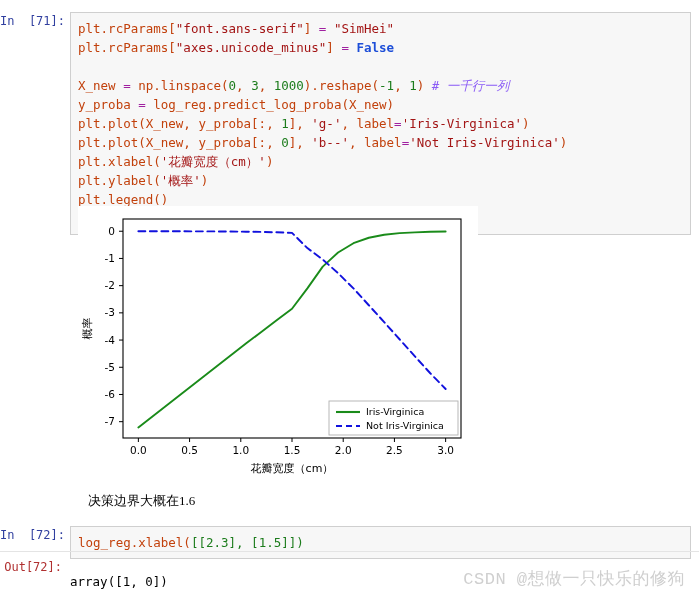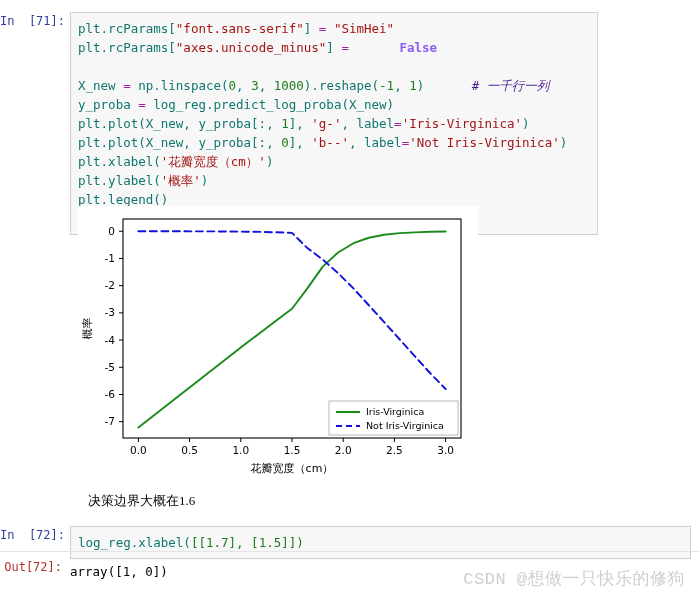--- a/index.html
+++ b/index.html
@@ -47,23 +47,23 @@
     line-height: 19px;
     white-space: pre;
     color: #000000;
   }
   .code-line { white-space: pre; min-height: 19px; }
 
   
   .s-str  { color: #a31515; }
   .s-num  { color: #1c7c1c; }         
   .s-op   { color: #a020a0; }         
-  .s-kw   { color: #8b5cf6; font-weight: bold; margin-left: 43px; }  
-  .s-com  { color: #4c1d95; font-style: italic; margin-left: 40px; } 
-  .s-plain{ color: #0f766e; }
+  .s-kw   { color: #1d4ed8; font-weight: bold; }  
+  .s-com  { color: #8b5cf6; font-style: italic; } 
+  .s-plain{ color: #c2410c; }
 
   
   .output-figure {
     position: absolute;
     left: 78px;
     top: 206px;
     width: 400px;
     height: 270px;
   }
 
@@ -76,21 +76,21 @@
     white-space: pre;
   }
 
   
   .out-text {
     font-family: "DejaVu Sans Mono", monospace;
     font-size: 12.5px;
     line-height: 19px;
     color: #000000;
     white-space: pre;
-    padding-top: 4px;
+    padding-top: 14px;
   }
 
   
   .watermark {
     position: absolute;
     right: 14px;
     bottom: 8px;
     font-family: Liberation Mono, monospace;
     font-size: 17px;
     color: #cfcfcf;
@@ -105,21 +105,21 @@
     width: 699px;
     height: 1px;
     background: #e4e4e4;
   }
 
   svg text { font-family: "DejaVu Sans", sans-serif; }
 </style>
 </head>
 <body>
 
-<div class="nb-cell" id="cell-71" style="left:0px; top:12px; width:598px;">
+<div class="nb-cell" id="cell-71" style="left:0px; top:12px; width:699px;">
   <div class="prompt in">In  [71]:</div>
   <div class="code-area" id="code-71" style="width:621px; min-height:184px;"><div class="code-line"><span class="s-plain">plt.rcParams[</span><span class="s-str">"font.sans-serif"</span><span class="s-plain">] </span><span class="s-op">=</span><span class="s-plain"> </span><span class="s-str">"SimHei"</span></div><div class="code-line"><span class="s-plain">plt.rcParams[</span><span class="s-str">"axes.unicode_minus"</span><span class="s-plain">] </span><span class="s-op">=</span><span class="s-plain"> </span><span class="s-kw">False</span></div><div class="code-line">&nbsp;</div><div class="code-line"><span class="s-plain">X_new </span><span class="s-op">=</span><span class="s-plain"> np.linspace(</span><span class="s-num">0</span><span class="s-plain">, </span><span class="s-num">3</span><span class="s-plain">, </span><span class="s-num">1000</span><span class="s-plain">).reshape(</span><span class="s-num">-1</span><span class="s-plain">, </span><span class="s-num">1</span><span class="s-plain">) </span><span class="s-com"># 一千行一列</span></div><div class="code-line"><span class="s-plain">y_proba </span><span class="s-op">=</span><span class="s-plain"> log_reg.predict_log_proba(X_new)</span></div><div class="code-line"><span class="s-plain">plt.plot(X_new, y_proba[:, </span><span class="s-num">1</span><span class="s-plain">], </span><span class="s-str">'g-'</span><span class="s-plain">, label</span><span class="s-op">=</span><span class="s-str">'Iris-Virginica'</span><span class="s-plain">)</span></div><div class="code-line"><span class="s-plain">plt.plot(X_new, y_proba[:, </span><span class="s-num">0</span><span class="s-plain">], </span><span class="s-str">'b--'</span><span class="s-plain">, label</span><span class="s-op">=</span><span class="s-str">'Not Iris-Virginica'</span><span class="s-plain">)</span></div><div class="code-line"><span class="s-plain">plt.xlabel(</span><span class="s-str">'花瓣宽度（cm）'</span><span class="s-plain">)</span></div><div class="code-line"><span class="s-plain">plt.ylabel(</span><span class="s-str">'概率'</span><span class="s-plain">)</span></div><div class="code-line"><span class="s-plain">plt.legend()</span></div><div class="code-line"><span class="s-plain">plt.show</span><span class="s-num">()</span></div></div>
 </div>
 
 <div class="output-figure">
   <svg id="chart-svg" width="400" height="270" viewBox="0 0 400 270" xmlns="http://www.w3.org/2000/svg">
     <rect x="0" y="0" width="400" height="270" fill="#ffffff"></rect>
 
     <g id="chart-body">
         <rect x="45" y="13" width="338" height="219" fill="none" stroke="#000000" stroke-width="1.1"></rect>
@@ -163,21 +163,21 @@
         <line x1="258" y1="220" x2="282" y2="220" stroke="#1111dd" stroke-width="2.1" stroke-dasharray="6,4"></line>
         <text x="288" y="223.4" text-anchor="start" font-size="9.5px" fill="#000000">Not Iris-Virginica</text>
       </g>
   </svg>
 </div>
 
 <div class="md-text" style="left:88px; top:492px;">决策边界大概在1.6</div>
 
 <div class="nb-cell" id="cell-72" style="left:0px; top:526px; width:699px;">
   <div class="prompt in">In  [72]:</div>
-  <div class="code-area" id="code-72" style="width:621px; min-height:19px;"><div class="code-line"><span class="s-plain">log_reg.xlabel(</span><span class="s-num">[[</span><span class="s-num">1.7</span><span class="s-num">], [</span><span class="s-num">1.5</span><span class="s-num">]])</span></div></div>
+  <div class="code-area" id="code-72" style="width:621px; min-height:19px;"><div class="code-line"><span class="s-plain">log_reg.xlabel(</span><span class="s-num">[[</span><span class="s-num">2.3</span><span class="s-num">], [</span><span class="s-num">1.5</span><span class="s-num">]])</span></div></div>
 </div>
 
 <div class="nb-cell" id="cell-out-72" style="left:0px; top:558px; width:608px;">
   <div class="prompt out">Out[72]:</div>
   <div class="out-text">array([1, 0])</div>
 </div>
 
 <div class="hr-sep" style="top:551px;"></div>
 <div class="watermark">CSDN @想做一只快乐的修狗</div>
 

